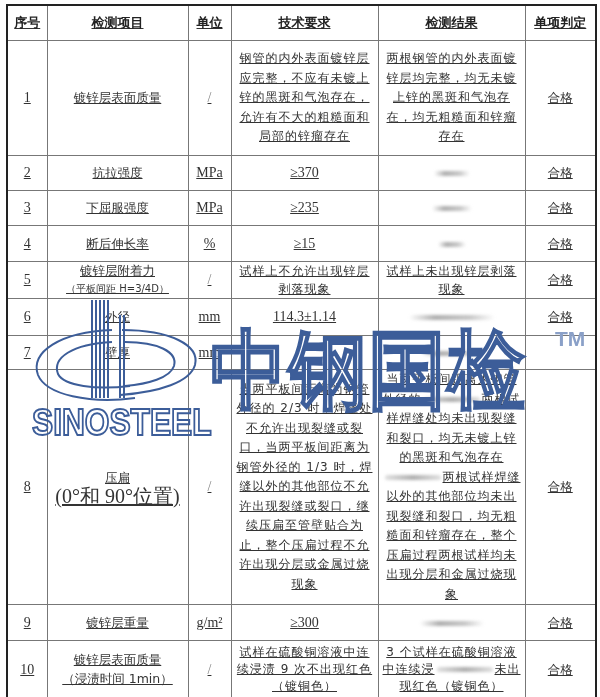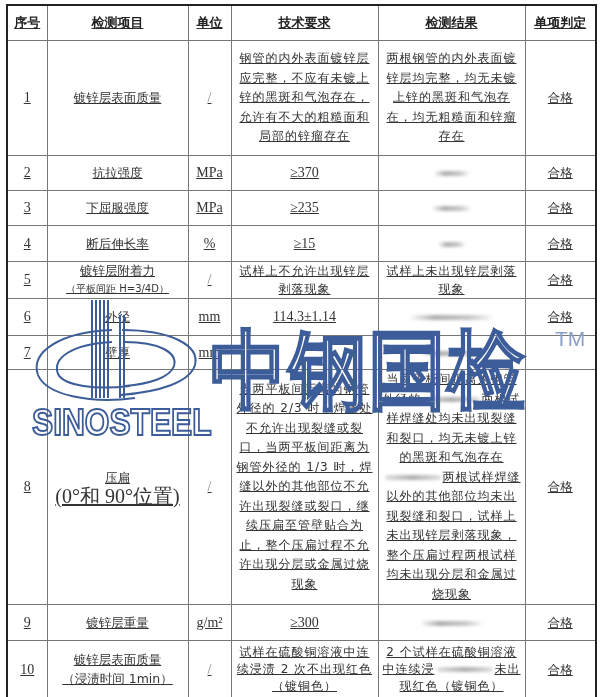--- a/index.html
+++ b/index.html
@@ -20,21 +20,21 @@
   .blur-inline { display: inline-block; width: 56px; height: 5px; border-radius: 3px;
           background: linear-gradient(90deg, rgba(150,150,150,.3), rgba(120,120,120,.6), rgba(150,150,150,.3));
           filter: blur(1.5px); vertical-align: middle; margin: 0 2px; }
   .req { font-size: 12px; letter-spacing: 1px; }
   .watermark { position: absolute; left: 0; top: 0; width: 600px; height: 697px; pointer-events: none; }
   .wm-text { position: absolute; font-weight: bold; color: transparent; -webkit-text-stroke: 2px #3c5d99; }
   .wm-big { left: 210px; top: 320px; font-size: 86px; letter-spacing: 2px; font-family: "DejaVu Serif", serif; line-height: 100px;
             transform: scaleX(0.9); transform-origin: left top; }
   .wm-sino { left: 32px; top: 402px; font-size: 36px; font-family: "Liberation Sans", sans-serif; letter-spacing: 0px;
              transform: scaleX(0.88); transform-origin: left top; -webkit-text-stroke: 2px #3c5d99; }
-  .wm-tm { left: 555px; top: 327px; font-size: 21px; font-family: "Liberation Sans", sans-serif; color: #8aa0c8; -webkit-text-stroke: 0; font-weight: normal; }
+  .wm-tm { left: 555px; top: 327px; font-size: 21px; font-family: "Liberation Sans", sans-serif; color: #8aa0c8; -webkit-text-stroke: 0; font-weight: bold; }
 </style>
 </head>
 <body>
 
 <div class="sheet">
 <table>
   <colgroup>
     <col style="width:40px">
     <col style="width:141px">
     <col style="width:43px">
@@ -122,44 +122,44 @@
 
     <tr style="height:228px">
       <td class="num">8</td>
       <td>
         <div>压扁</div>
         <div style="font-family:'Liberation Serif',serif;font-size:20px">(0°和 90°位置)</div>
       </td>
       <td class="unit" style="color:#888">/</td>
       <td class="req">当两平板间距离为钢管外径的 2/3 时，焊缝处不允许出现裂缝或裂口，当两平板间距离为钢管外径的 1/3 时，焊缝以外的其他部位不允许出现裂缝或裂口，继续压扁至管壁贴合为止，整个压扁过程不允许出现分层或金属过烧现象</td>
       <td class="req">
-        <span>当两平板间距离为钢管外径的</span><span class="blur-inline"></span><span>两根试样焊缝处均未出现裂缝和裂口，均无未镀上锌的黑斑和气泡存在</span><span class="blur-inline"></span><span>两根试样焊缝以外的其他部位均未出现裂缝和裂口，试样上未出现锌层剥落现象，整个压扁过程两根试样均未出现分层和金属过烧现象</span>
+        <span>当两平板间距离为钢管外径的</span><span class="blur-inline"></span><span>两根试样焊缝处均未出现裂缝和裂口，均无未镀上锌的黑斑和气泡存在</span><span class="blur-inline"></span><span>两根试样焊缝以外的其他部位均未出现裂缝和裂口，均无粗糙面和锌瘤存在，整个压扁过程两根试样均未出现分层和金属过烧现象</span>
       </td>
       <td>合格</td>
     </tr>
 
     <tr style="height:36px">
       <td class="num">9</td>
       <td>镀锌层重量</td>
       <td class="unit">g/m²</td>
       <td class="serif">≥300</td>
       <td><span class="blur" style="width:64px"></span></td>
       <td>合格</td>
     </tr>
 
     <tr style="height:58px">
       <td class="num">10</td>
       <td style="line-height:19px">
         <div>镀锌层表面质量</div>
         <div>（浸渍时间 1min）</div>
       </td>
       <td class="unit" style="color:#888">/</td>
-      <td class="req" style="line-height:17px">试样在硫酸铜溶液中连续浸渍 2 次不出现红色（镀铜色）</td>
+      <td class="req" style="line-height:17px">试样在硫酸铜溶液中连续浸渍 9 次不出现红色（镀铜色）</td>
       <td class="req" style="line-height:17px">
-        <span>2 个试样在硫酸铜溶液中连续浸</span><span class="blur-inline"></span><span>未出现红色（镀铜色）</span>
+        <span>3 个试样在硫酸铜溶液中连续浸</span><span class="blur-inline"></span><span>未出现红色（镀铜色）</span>
       </td>
       <td>合格</td>
     </tr>
   </tbody>
 </table>
 </div>
 
 <div class="watermark">
   <svg width="600" height="697" style="position:absolute;left:0;top:0" viewBox="0 0 600 697">
     <g fill="none" stroke="#3c5d99" stroke-width="2">

